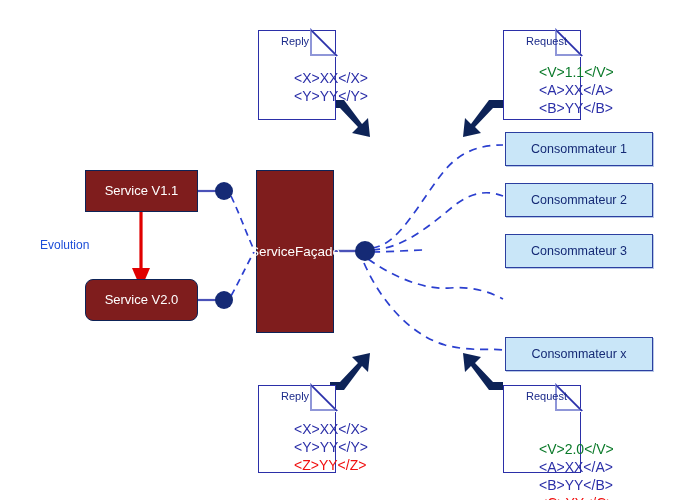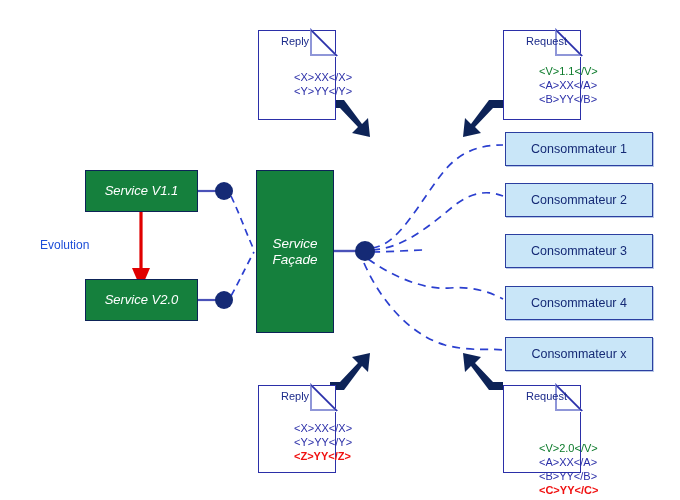--- a/index.html
+++ b/index.html
@@ -23,31 +23,30 @@
     left: 0;
     top: 0;
     width: 680px;
     height: 500px;
     pointer-events: none;
   }
 
   
   .svc-box {
     position: absolute;
-    background: #15803d;
+    background: #7f1d1d;
     border: 1px solid #0d2357;
     color: #ffffff;
     display: flex;
     align-items: center;
     justify-content: center;
     text-align: center;
     font-size: 13px;
     line-height: 1.18;
     box-sizing: border-box;
-    font-style: italic;
   }
   .svc-box.facade { font-size: 13.5px; }
 
   
   .consumer-box {
     position: absolute;
     left: 505px;
     width: 148px;
     height: 34px;
     background: #c9e6f8;
@@ -87,28 +86,28 @@
     top: 5px;
     font-size: 11px;
     color: #1b2a8a;
     padding-left: 15px;
   }
   .doc .doc-lines {
     position: absolute;
     left: 0;
     right: 0;
     text-align: center;
-    font-size: 11px;
+    font-size: 14px;
     line-height: 1.28;
     color: #2b2fa8;
     font-family: "Liberation Sans", sans-serif;
     padding-left: 36px;
   }
   .doc .ln-green { color: #0b7a2a; }
-  .doc .ln-red   { color: #f01010; font-weight: bold; }
+  .doc .ln-red   { color: #f01010; }
   .doc .ln-blue  { color: #2b2fa8; }
 
   
   .url-label {
     position: absolute;
     font-family: "Liberation Serif", serif;
     font-style: italic;
     font-weight: bold;
     font-size: 10.5px;
     color: #1a1a5e;
@@ -167,45 +166,42 @@
 
     <g>
       <polygon points="503,390 489,390 471,366 465,372 463,353 481,357 475,363 493,382 503,382" fill="#0d2357"></polygon>
     </g>
   </svg>
 
   <div class="svc-box" style="left:85px; top:170px; width:113px; height:42px;">
     <span>Service V1.1</span>
   </div>
 
-  <div class="svc-box" style="left:85px; top:279px; width:113px; height:42px;">
+  <div class="svc-box" style="left:85px; top:279px; width:113px; height:42px;border-radius:8px;">
     <span>Service V2.0</span>
   </div>
 
   <div class="evo-label" style="left:40px; top:238px;">
     <span>Evolution</span>
   </div>
 
-  <div class="svc-box facade" style="left:256px; top:170px; width:78px; height:163px; flex-direction:column;">
+  <div class="svc-box facade" style="left:256px; top:170px; width:78px; height:163px; ">
     <span>Service</span>
     <span>Façade</span>
   </div>
 
 
   <div class="consumer-box" style="top:132px;">
     <span>Consommateur 1</span>
   </div>
   <div class="consumer-box" style="top:183px;">
     <span>Consommateur 2</span>
   </div>
   <div class="consumer-box" style="top:234px;">
     <span>Consommateur 3</span>
-  </div>
-  <div class="consumer-box" style="top:286px;">
-    <span>Consommateur 4</span>
   </div>
   <div class="consumer-box" style="top:337px;">
     <span>Consommateur x</span>
   </div>
 
   <div class="doc" style="left:258px; top:30px; width:78px; height:90px;">
     <div class="page"></div>
     <svg class="fold-hyp" viewBox="0 0 29 29" xmlns="http://www.w3.org/2000/svg">
       <polygon points="2,2 29,29 2,29" fill="#ffffff"></polygon>
       <polygon points="2,2 27,27 2,27" fill="#ffffff" stroke="#8f96d8" stroke-width="2"></polygon>

